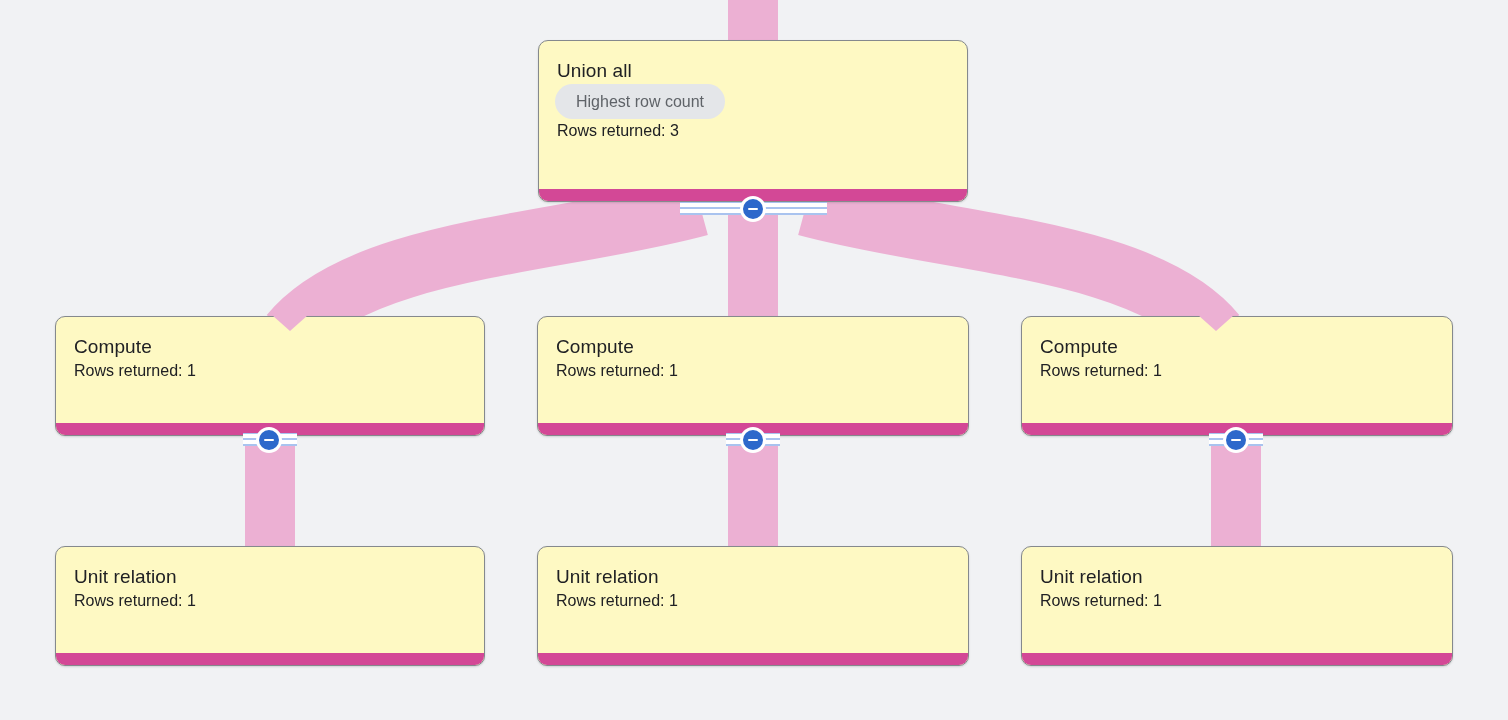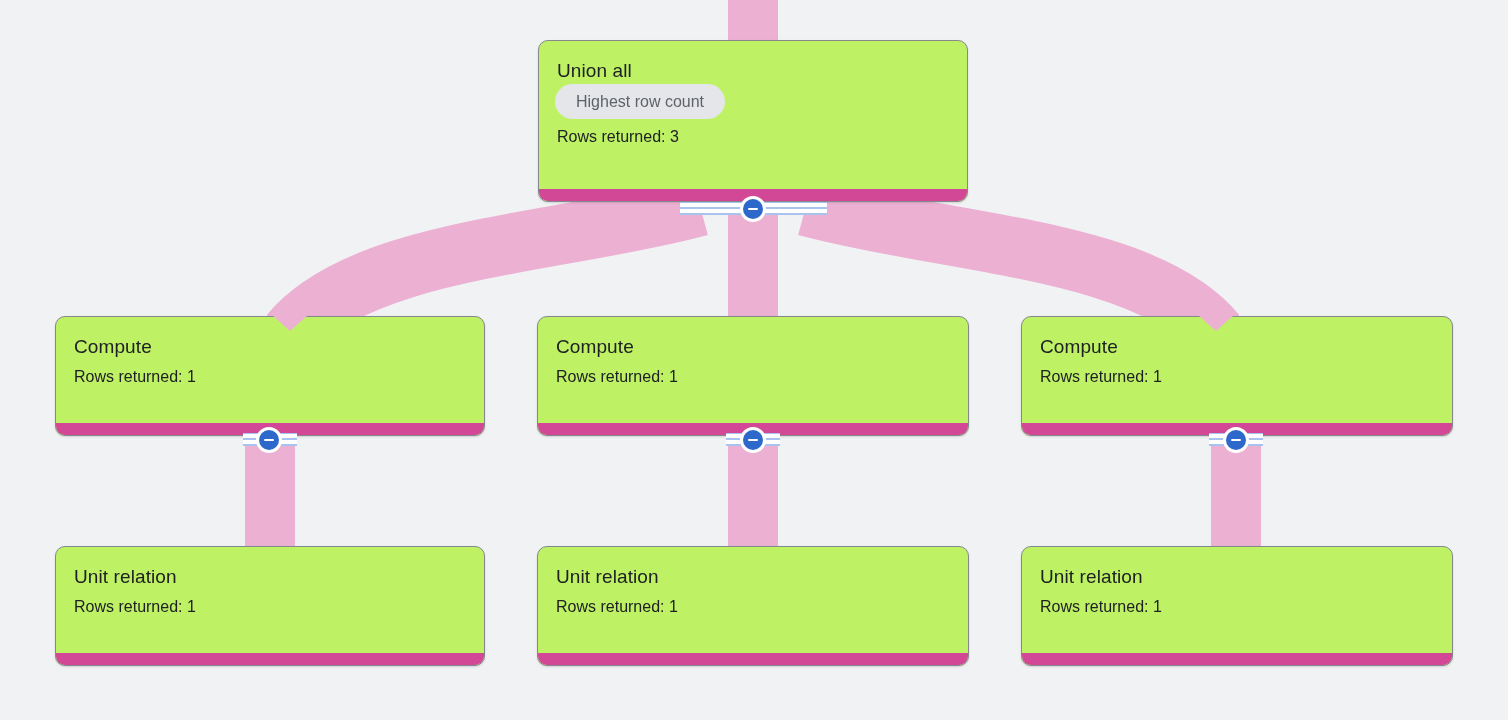--- a/index.html
+++ b/index.html
@@ -10,28 +10,28 @@
   html,body{margin:0;padding:0;}
   body{
     width:1508px;height:720px;position:relative;overflow:hidden;
     background:var(--bg);
     font-family:"Liberation Sans","DejaVu Sans",sans-serif;
     color:var(--text);
   }
   .layer{position:absolute;left:0;top:0;}
   svg.edges{z-index:1;}
   .card{
-    position:absolute;z-index:2;background:#bef264;
+    position:absolute;z-index:2;background:#fef9c3;
     border:1px solid var(--card-border);border-radius:10px;
     box-shadow:0 1px 2px rgba(60,64,67,.18);
     overflow:hidden;box-sizing:border-box;padding:16px 18px 0;
   }
   .card .bottombar{position:absolute;left:0;right:0;bottom:0;height:12px;background:var(--bar-magenta);}
   .title{font-size:19px;line-height:27px;font-weight:500;color:var(--text);letter-spacing:.1px;}
-  .rows{font-size:16px;line-height:22px;margin-top:6px;color:var(--text);}
+  .rows{font-size:16px;line-height:22px;color:var(--text);}
   .badge{
     display:inline-flex;align-items:center;height:35px;margin:0 0 1px -2px;
     padding:0 21px;border-radius:18px;background:var(--badge-bg);
     color:var(--badge-text);font-size:16px;white-space:nowrap;
   }
   svg.notches{z-index:3;pointer-events:none;}
   .stripe{
     position:absolute;z-index:4;height:13px;
     background:linear-gradient(to bottom,
       var(--stripe-blue) 0 1.5px, #fff 1.5px 5.5px,

